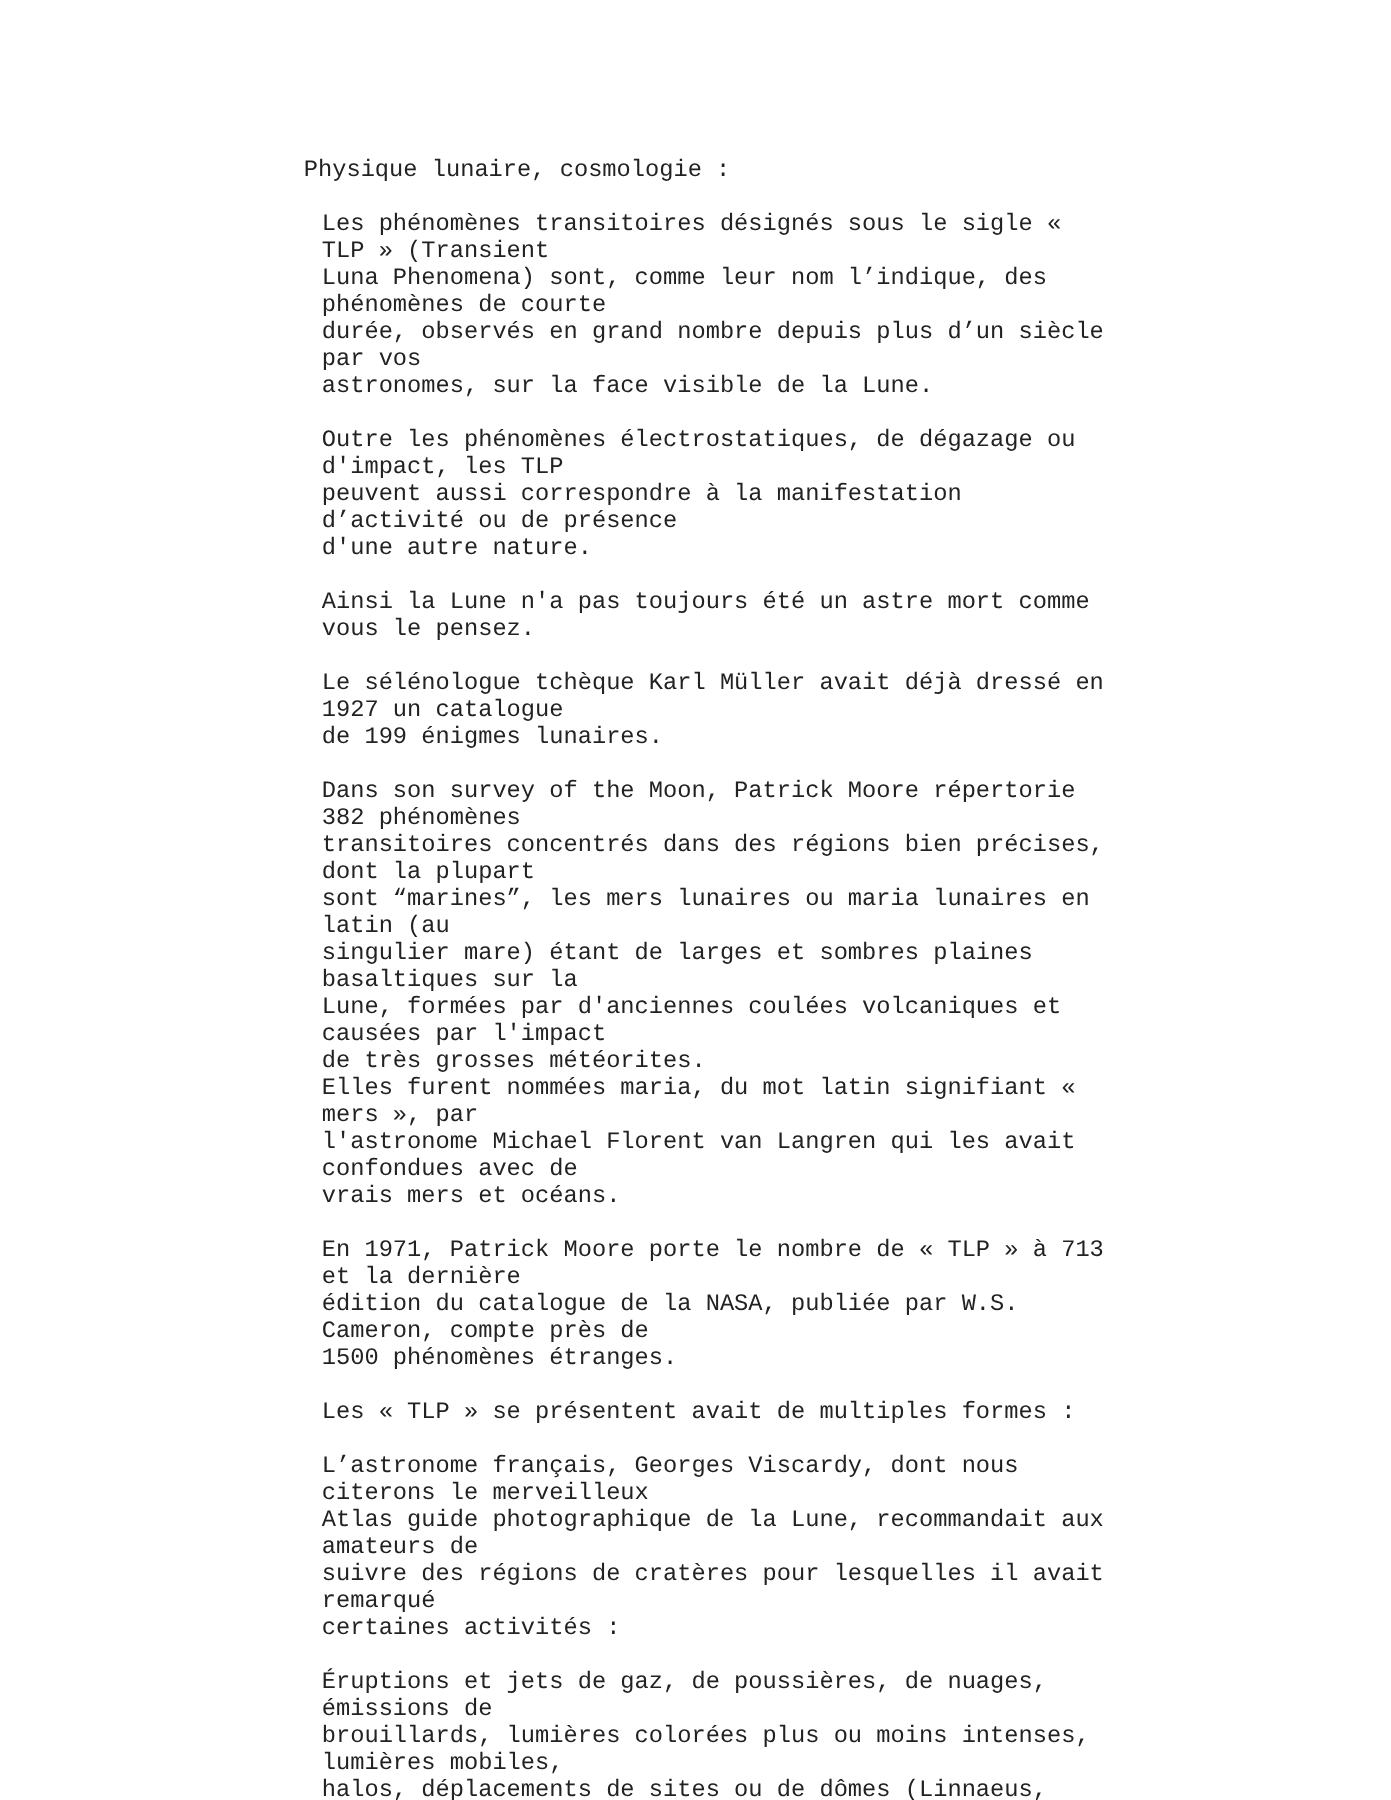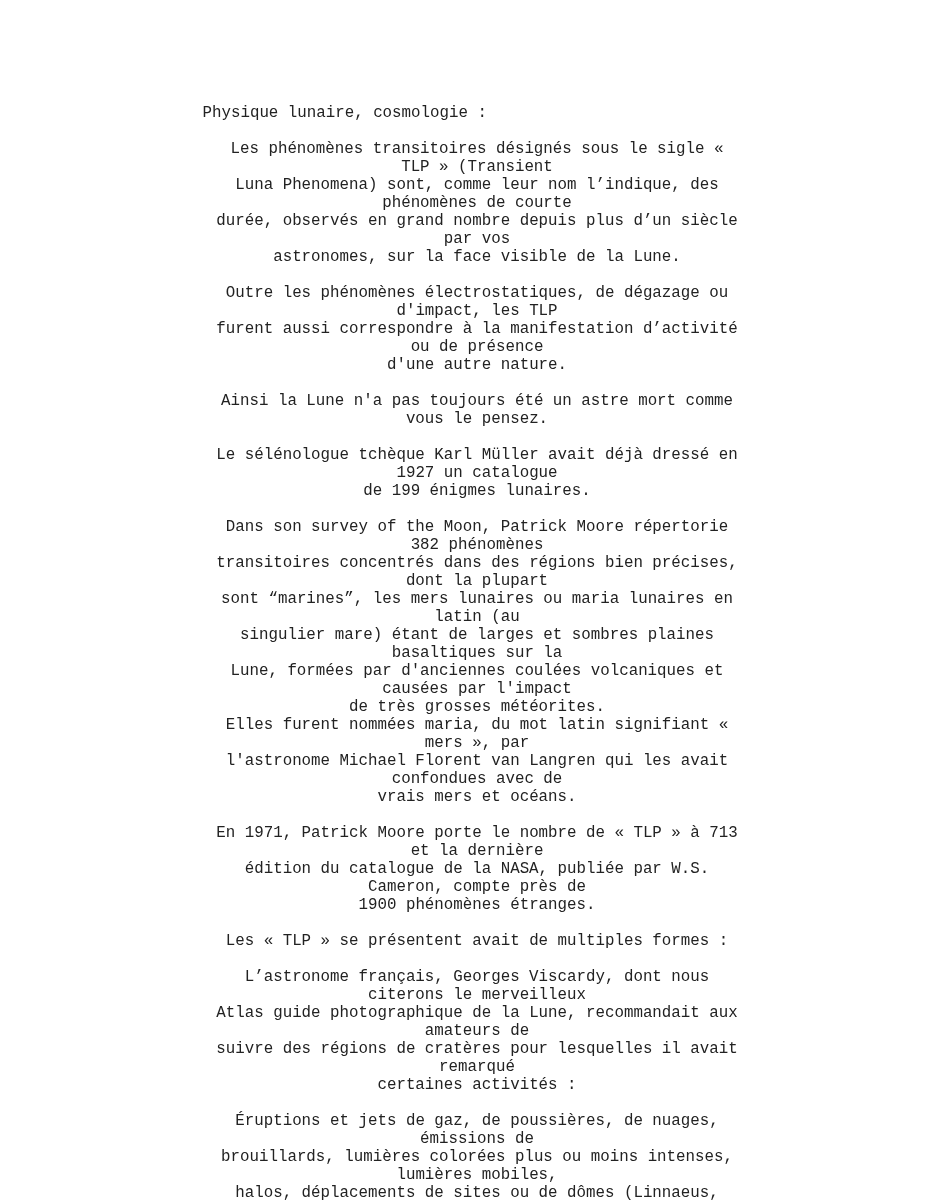--- a/index.html
+++ b/index.html
@@ -20,55 +20,54 @@
   .doc-text {
     font-family: "Liberation Mono", "DejaVu Sans Mono", monospace;
     font-size: 15.8px;
     line-height: 18px;
     color: var(--text-color, #222222);
     letter-spacing: 0px;
   }
   .para {
     margin: 0 0 18px 12px;
     white-space: pre-wrap;
-    text-align: center;
   }
   .heading {
     margin: 0 0 18px 0;
     white-space: pre-wrap;
     font-weight: normal;
   }
 </style>
 </head>
 <body>
 
 <div class="page doc-text">
   <p class="heading">Physique lunaire, cosmologie :</p>
   <p class="para">Les phénomènes transitoires désignés sous le sigle « TLP » (Transient
 Luna Phenomena) sont, comme leur nom l’indique, des phénomènes de courte
 durée, observés en grand nombre depuis plus d’un siècle par vos
 astronomes, sur la face visible de la Lune.</p>
   <p class="para">Outre les phénomènes électrostatiques, de dégazage ou d'impact, les TLP
-furent aussi correspondre à la manifestation d’activité ou de présence
+peuvent aussi correspondre à la manifestation d’activité ou de présence
 d'une autre nature.</p>
   <p class="para">Ainsi la Lune n'a pas toujours été un astre mort comme vous le pensez.</p>
   <p class="para">Le sélénologue tchèque Karl Müller avait déjà dressé en 1927 un catalogue
 de 199 énigmes lunaires.</p>
   <p class="para">Dans son survey of the Moon, Patrick Moore répertorie 382 phénomènes
 transitoires concentrés dans des régions bien précises, dont la plupart
 sont “marines”, les mers lunaires ou maria lunaires en latin (au
 singulier mare) étant de larges et sombres plaines basaltiques sur la
 Lune, formées par d'anciennes coulées volcaniques et causées par l'impact
 de très grosses météorites.
 Elles furent nommées maria, du mot latin signifiant « mers », par
 l'astronome Michael Florent van Langren qui les avait confondues avec de
 vrais mers et océans.</p>
   <p class="para">En 1971, Patrick Moore porte le nombre de « TLP » à 713 et la dernière
 édition du catalogue de la NASA, publiée par W.S. Cameron, compte près de
-1900 phénomènes étranges.</p>
+1500 phénomènes étranges.</p>
   <p class="para">Les « TLP » se présentent avait de multiples formes :</p>
   <p class="para">L’astronome français, Georges Viscardy, dont nous citerons le merveilleux
 Atlas guide photographique de la Lune, recommandait aux amateurs de
 suivre des régions de cratères pour lesquelles il avait remarqué
 certaines activités :</p>
   <p class="para">Éruptions et jets de gaz, de poussières, de nuages, émissions de
 brouillards, lumières colorées plus ou moins intenses, lumières mobiles,
 halos, déplacements de sites ou de dômes (Linnaeus, Messier A et B),
 modifications de certaines structures gigantesques, etc.</p>
 </div>

